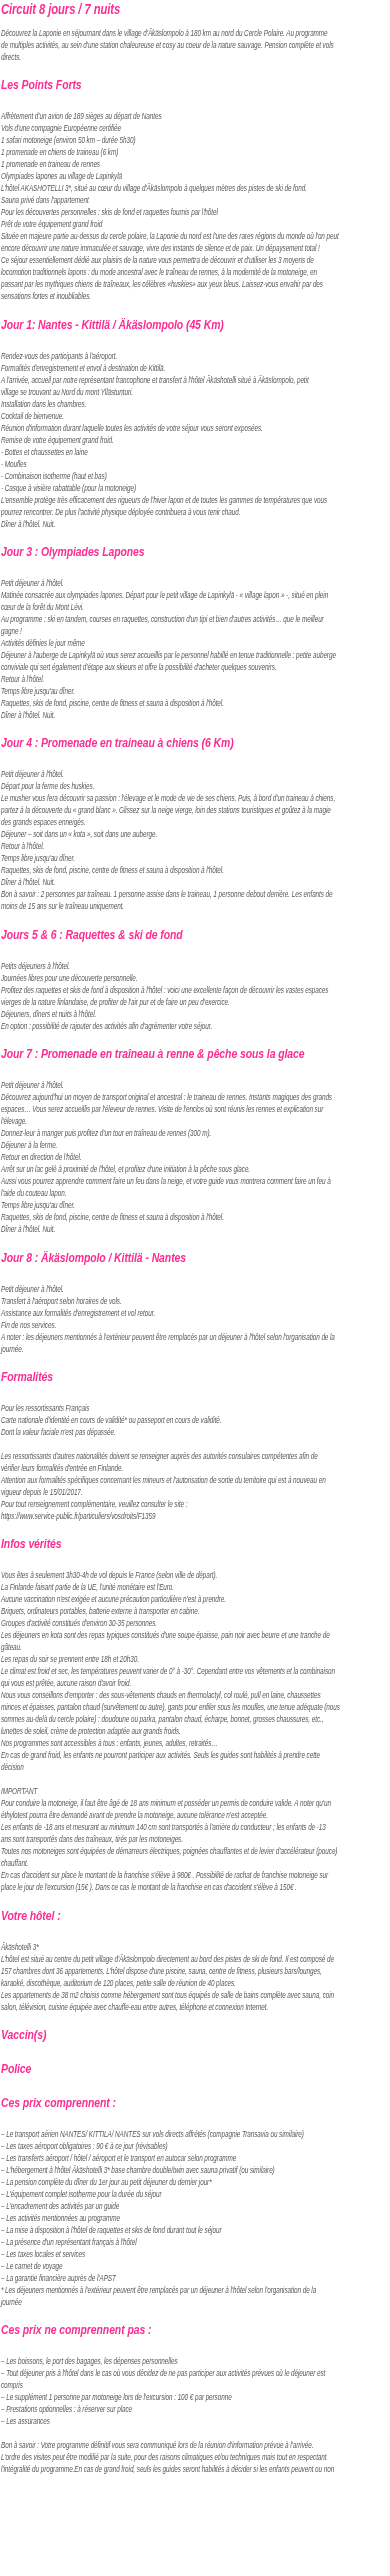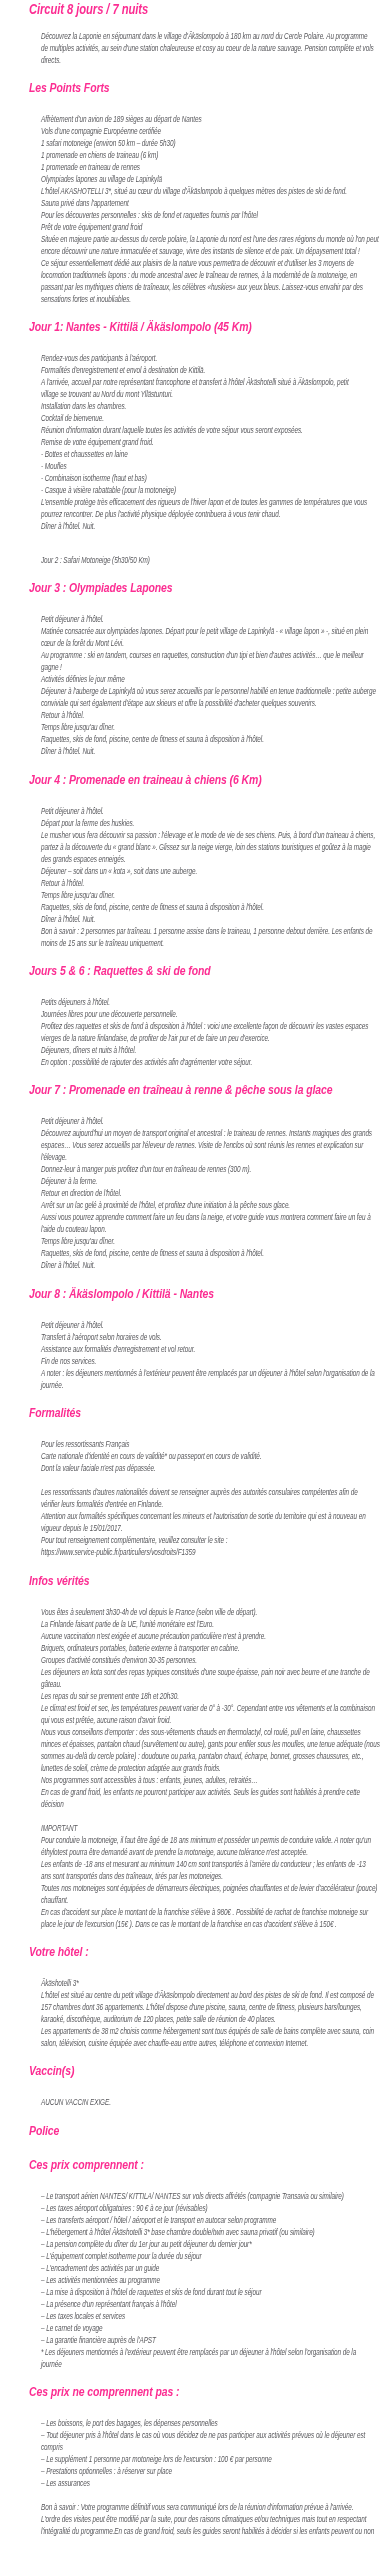--- a/index.html
+++ b/index.html
@@ -8,33 +8,33 @@
   }
   html,body{margin:0;padding:0;background:#ffffff;}
   body{
     width:391px;
     overflow-x:hidden;
     font-family:"Liberation Sans", sans-serif;
     font-style:italic;
     color:var(--ink);
     padding:1px 0 3.1px 0.5px;
   }
-  main{display:block;padding-left:28px;}
+  main{display:block;}
   h1,h2{
     color:var(--pink);
     font-weight:bold;
     font-style:italic;
     white-space:nowrap;
     transform:scaleX(0.78);
     transform-origin:0 50%;
     letter-spacing:-0.1px;
   }
   h1{font-size:14.4px;line-height:17.5px;margin:0 0 9.3px 0;}
   h2{font-size:13.4px;line-height:16.5px;margin:13.4px 0 17.5px 0;}
-  .para{margin:12px;}
+  .para{margin:0;}
   .para.standalone{margin-top:21.6px;}
   .ln{
     font-size:8.2px;
     line-height:12px;
     min-height:12px;
     white-space:nowrap;
     transform:scaleX(0.78);
     transform-origin:0 50%;
     letter-spacing:-0.1px;
   }
@@ -79,23 +79,20 @@
       <div class="ln">Cocktail de bienvenue.</div>
       <div class="ln">Réunion d'information durant laquelle toutes les activités de votre séjour vous seront exposées.</div>
       <div class="ln">Remise de votre équipement grand froid.</div>
       <div class="ln">- Bottes et chaussettes en laine</div>
       <div class="ln">- Moufles</div>
       <div class="ln">- Combinaison isotherme (haut et bas)</div>
       <div class="ln">- Casque à visière rabattable (pour la motoneige)</div>
       <div class="ln">L'ensemble protège très efficacement des rigueurs de l'hiver lapon et de toutes les gammes de températures que vous</div>
       <div class="ln">pourrez rencontrer. De plus l'activité physique déployée contribuera à vous tenir chaud.</div>
       <div class="ln">Dîner à l'hôtel. Nuit.</div>
-    </div>
-    <div class="para standalone">
-      <div class="ln">Jour 2 : Safari Motoneige (5h30/50 Km)</div>
     </div>
     <h2>Jour 3 : Olympiades Lapones</h2>
     <div class="para">
       <div class="ln">Petit déjeuner à l'hôtel.</div>
       <div class="ln">Matinée consacrée aux olympiades lapones. Départ pour le petit village de Lapinkylä - « village lapon » -, situé en plein</div>
       <div class="ln">cœur de la forêt du Mont Lévi.</div>
       <div class="ln">Au programme : ski en tandem, courses en raquettes, construction d'un tipi et bien d'autres activités… que le meilleur</div>
       <div class="ln">gagne !</div>
       <div class="ln">Activités définies le jour même</div>
       <div class="ln">Déjeuner à l'auberge de Lapinkylä où vous serez accueillis par le personnel habillé en tenue traditionnelle : petite auberge</div>
@@ -200,23 +197,20 @@
     <h2>Votre hôtel :</h2>
     <div class="para">
       <div class="ln">Äkäshotelli 3*</div>
       <div class="ln">L'hôtel est situé au centre du petit village d'Äkäslompolo directement au bord des pistes de ski de fond. Il est composé de</div>
       <div class="ln">157 chambres dont 36 appartements. L'hôtel dispose d'une piscine, sauna, centre de fitness, plusieurs bars/lounges,</div>
       <div class="ln">karaoké, discothèque, auditorium de 120 places, petite salle de réunion de 40 places.</div>
       <div class="ln">Les appartements de 38 m2 choisis comme hébergement sont tous équipés de salle de bains complète avec sauna, coin</div>
       <div class="ln">salon, télévision, cuisine équipée avec chauffe-eau entre autres, téléphone et connexion Internet.</div>
     </div>
     <h2>Vaccin(s)</h2>
-    <div class="para">
-      <div class="ln">AUCUN VACCIN EXIGE.</div>
-    </div>
     <h2>Police</h2>
     <h2>Ces prix comprennent :</h2>
     <div class="para">
       <div class="ln">– Le transport aérien NANTES/ KITTILA/ NANTES sur vols directs affrétés (compagnie Transavia ou similaire)</div>
       <div class="ln">– Les taxes aéroport obligatoires : 90 € à ce jour (révisables)</div>
       <div class="ln">– Les transferts aéroport / hôtel / aéroport et le transport en autocar selon programme</div>
       <div class="ln">– L'hébergement à l'hôtel Äkäshotelli 3* base chambre double/twin avec sauna privatif (ou similaire)</div>
       <div class="ln">– La pension complète du dîner du 1er jour au petit déjeuner du dernier jour*</div>
       <div class="ln">– L'équipement complet isotherme pour la durée du séjour</div>
       <div class="ln">– L'encadrement des activités par un guide</div>

